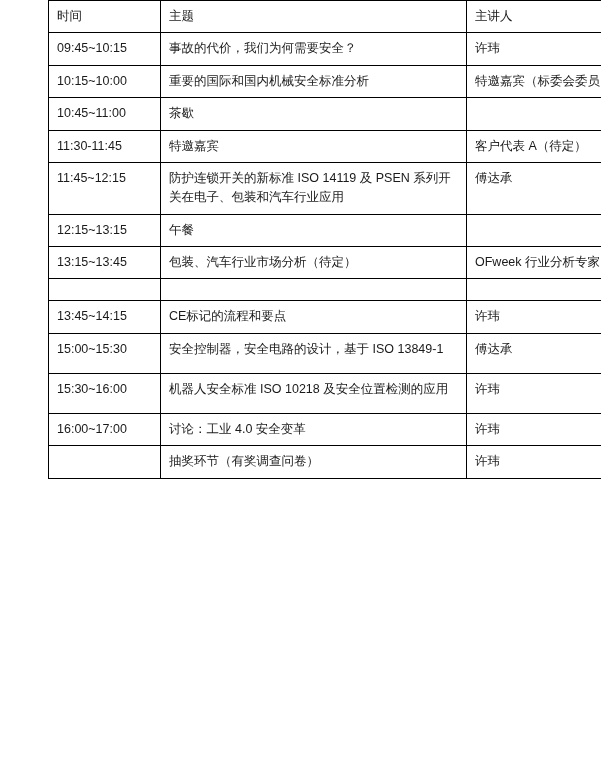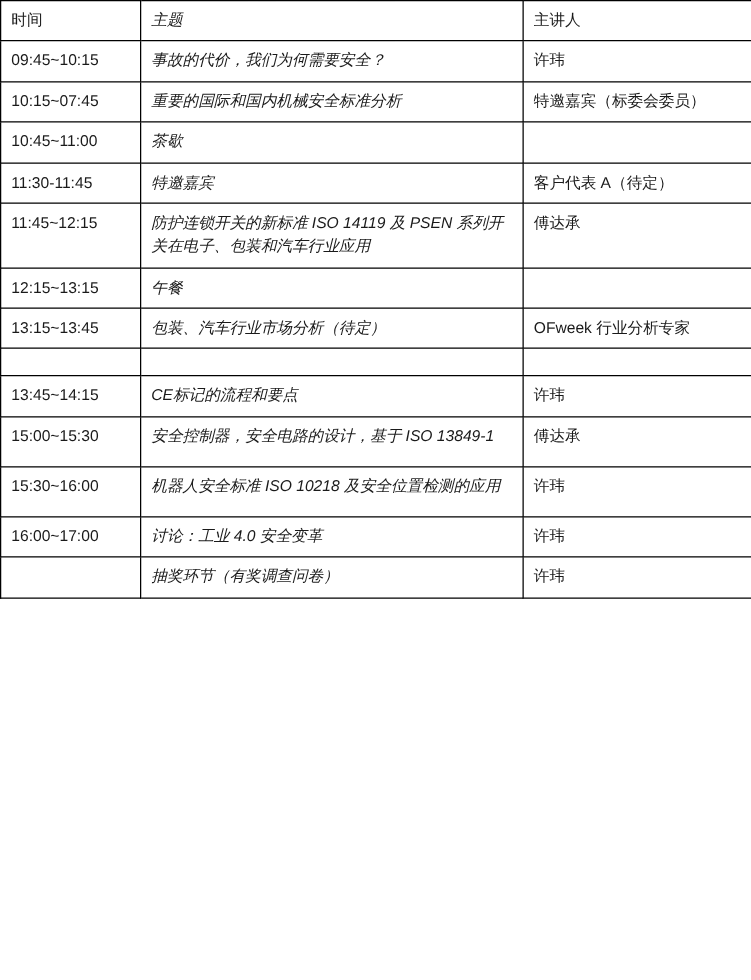--- a/index.html
+++ b/index.html
@@ -13,20 +13,21 @@
     font-family: "Liberation Sans", "DejaVu Sans", sans-serif;
     color: #1a1a1a;
     position: relative;
     overflow: hidden;
   }
   .page {
     position: relative;
     width: 601px;
     height: 784px;
     box-sizing: border-box;
+    padding-left: 48px;
   }
   table.agenda {
     border-collapse: collapse;
     width: 601px;
     table-layout: fixed;
   }
   table.agenda td {
     border: 1px solid #000000;
     font-size: 12.5px;
     line-height: 1.55;
@@ -38,21 +39,20 @@
   col.c-time { width: 112px; }
   col.c-topic { width: 306px; }
   col.c-speaker { width: 183px; }
 
   td.time {
     white-space: nowrap;
     letter-spacing: 0px;
   }
   td.topic {
     padding-left: 10px;
-    font-style: italic;
   }
   td.speaker {
     padding-left: 10px;
     border-radius: 15px;
   }
   .tall1 { height: 40px; }
   .gap-row td {
     border-left: none;
     border-right: none;
     border-top: none;
@@ -106,21 +106,21 @@
         <td class="topic">主题</td>
         <td class="speaker">主讲人</td>
       </tr>
 
       <tr>
         <td class="time">09:45~10:15</td>
         <td class="topic">事故的代价，我们为何需要安全？</td>
         <td class="speaker">许玮</td>
       </tr>
       <tr>
-        <td class="time">10:15~07:45</td>
+        <td class="time">10:15~10:00</td>
         <td class="topic">重要的国际和国内机械安全标准分析</td>
         <td class="speaker">特邀嘉宾（标委会委员）</td>
       </tr>
       <tr>
         <td class="time">10:45~11:00</td>
         <td class="topic">茶歇</td>
         <td class="speaker"></td>
       </tr>
       <tr>
         <td class="time">11:30-11:45</td>

